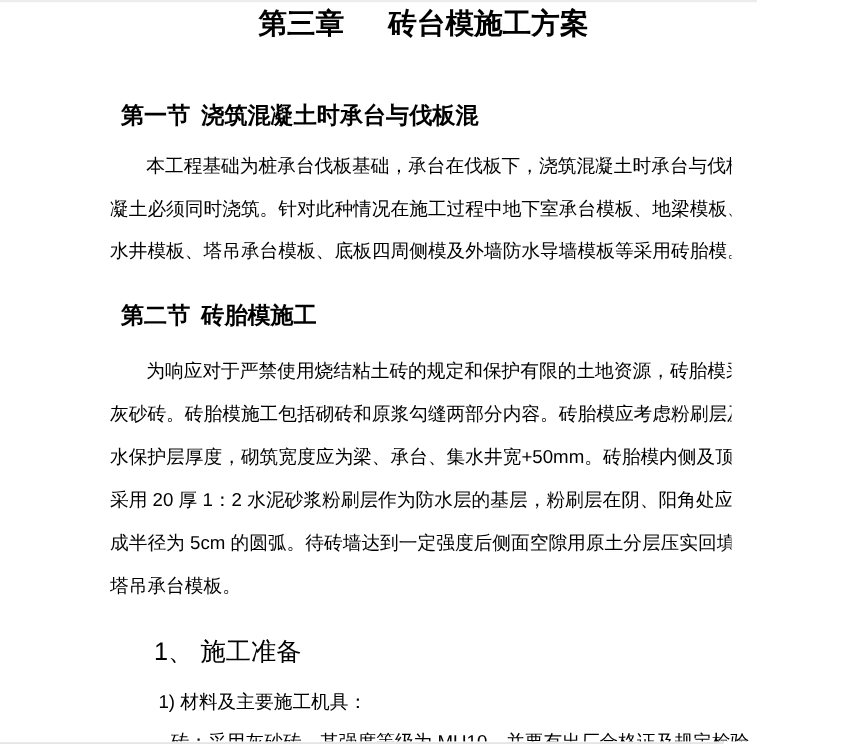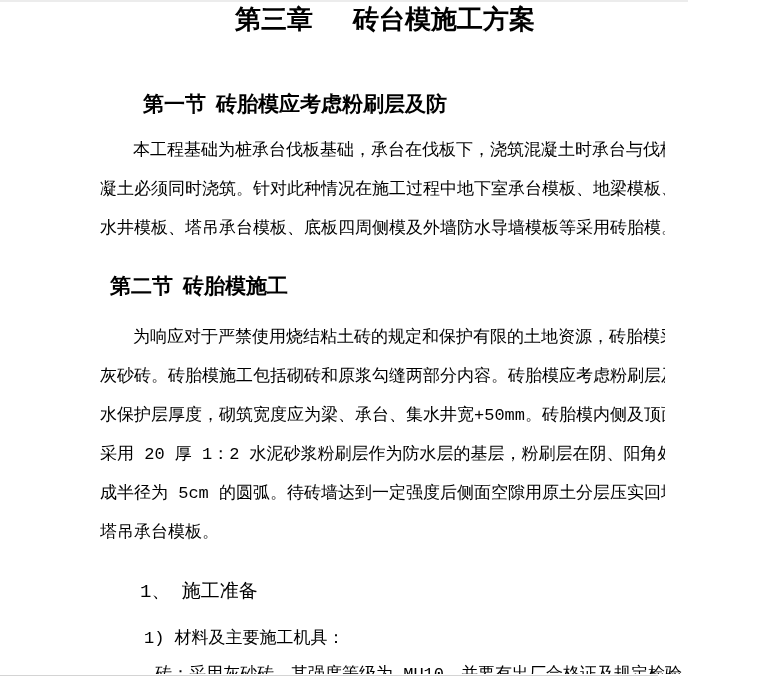--- a/index.html
+++ b/index.html
@@ -2,57 +2,57 @@
 <html><head>
 <meta charset="utf-8">
 <style>
   html, body { margin: 0; padding: 0; background: #ffffff; }
   .page {
     position: relative;
     width: 688px;
     height: 680px;
     background: #ffffff;
     overflow: hidden;
-    font-family: Liberation Mono, monospace;
+    font-family: Liberation Sans, sans-serif;
     color: #000000;
   }
   .hairline-top {
     position: absolute; top: 0; left: 0;
     width: 770px; height: 2px; background: #ececec;
   }
   .chapter-title {
     position: absolute; top: 6px; left: 0; width: 770px;
     display: flex; justify-content: center; gap: 40px;
     font-size: 26px; font-weight: 700; line-height: 30px;
     white-space: nowrap;
   }
   .section-heading {
     position: absolute; left: 110px;
     display: flex; gap: 10px;
     font-size: 21px; font-weight: 700; line-height: 25px;
     white-space: nowrap;
   }
-  .section-heading.s1 { top: 93px; margin-left: 33px; }
+  .section-heading.s1 { top: 93px; }
   .section-heading.s2 { top: 275px; justify-content: space-between; }
   .para {
     position: absolute; left: 100px; width: 565px;
     font-size: 17px;
   }
   .para.p1 { top: 131px; }
   .para.p2 { top: 318px; }
   .bline {
     height: 39px; line-height: 39px;
     text-align: justify; text-align-last: justify;
     overflow: hidden; white-space: nowrap;
   }
   .bline.indent { text-indent: 33px; }
   .bline.last { text-align: left; text-align-last: left; }
   .prep-heading {
     position: absolute; left: 140px; top: 580px;
-    font-size: 19px; line-height: 24px; white-space: nowrap;
+    font-size: 23px; line-height: 24px; white-space: nowrap;
   }
   .prep-subheading {
     position: absolute; left: 144px; top: 628px;
     font-size: 17px; line-height: 21px; white-space: nowrap;
   }
   .partial-line {
     position: absolute; left: 138px; top: 664px;
     font-size: 17px; line-height: 21px; white-space: nowrap;
   }
   .bottom-cover {
@@ -70,21 +70,21 @@
 <div class="page">
   <div class="hairline-top"></div>
 
   <div class="chapter-title">
     <span>第三章</span>
     <span>砖台模施工方案</span>
   </div>
 
   <div class="section-heading s1">
     <span>第一节</span>
-    <span>砖胎模应考虑粉刷层及防</span>
+    <span>浇筑混凝土时承台与伐板混</span>
   </div>
 
   <div class="para p1">
     <div class="bline indent">本工程基础为桩承台伐板基础，承台在伐板下，浇筑混凝土时承台与伐板混</div>
     <div class="bline">凝土必须同时浇筑。针对此种情况在施工过程中地下室承台模板、地梁模板、集</div>
     <div class="bline last">水井模板、塔吊承台模板、底板四周侧模及外墙防水导墙模板等采用砖胎模。</div>
   </div>
 
   <div class="section-heading s2">
     <span>第二节</span>

